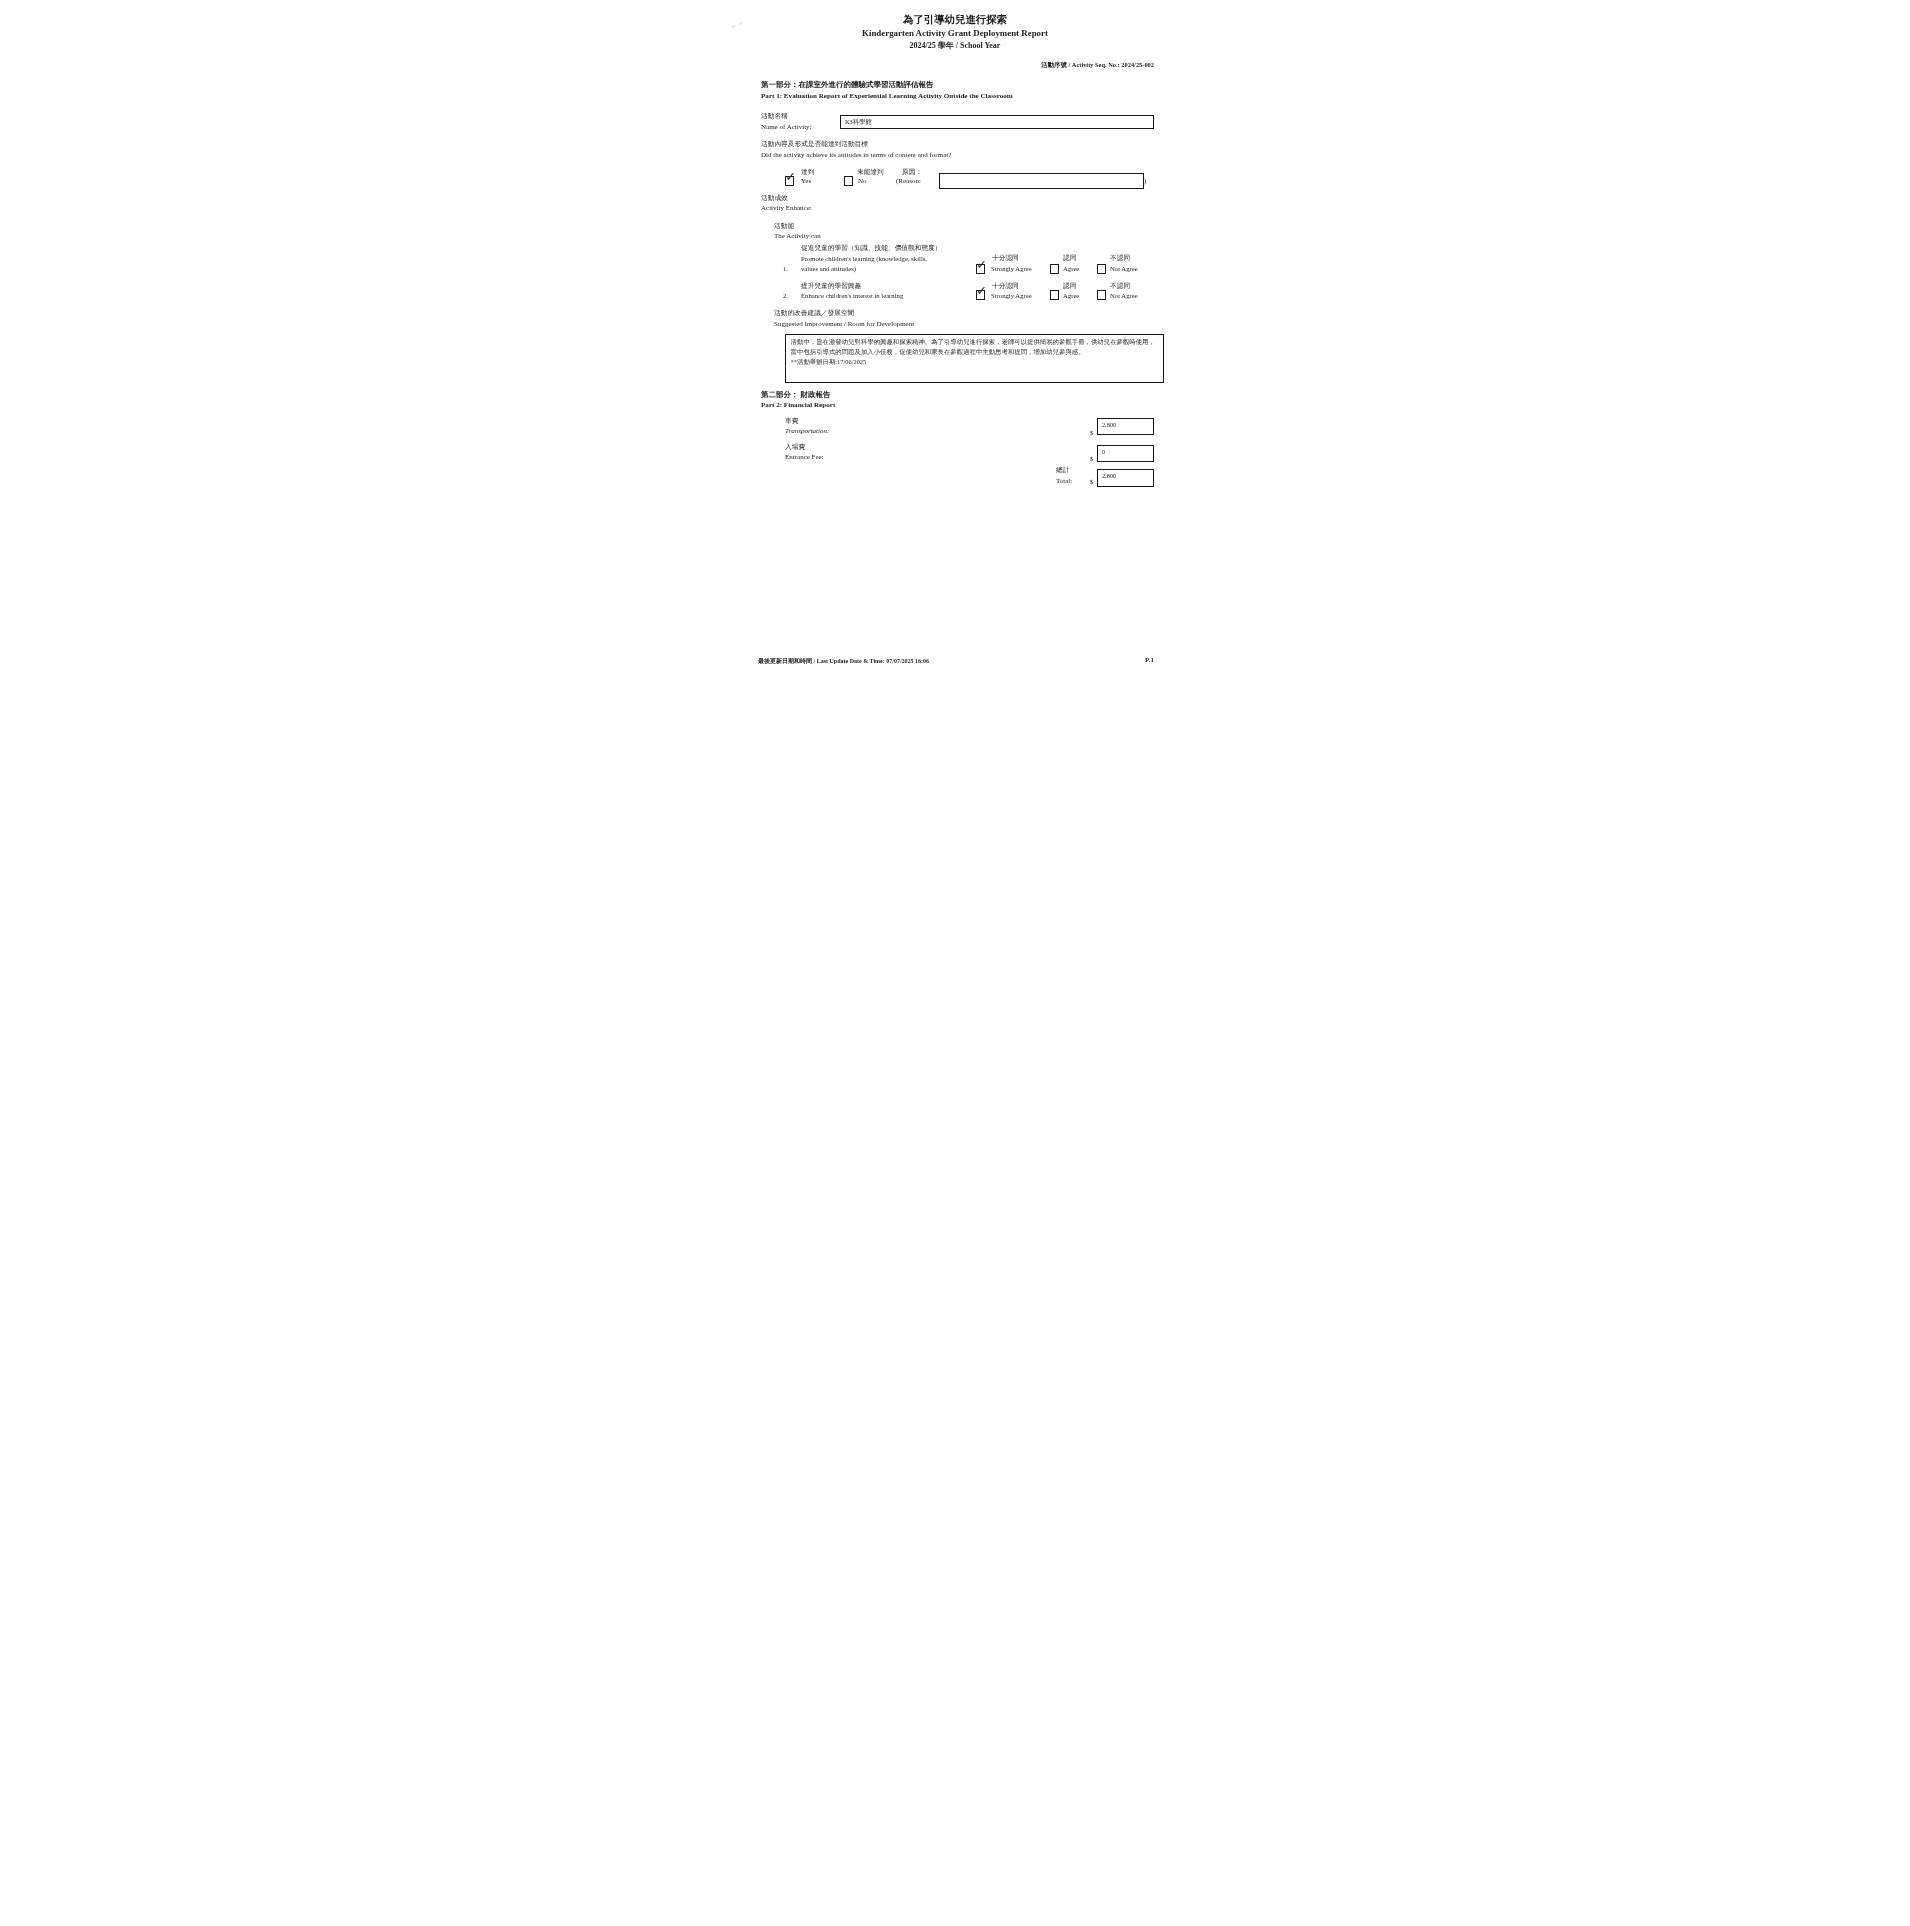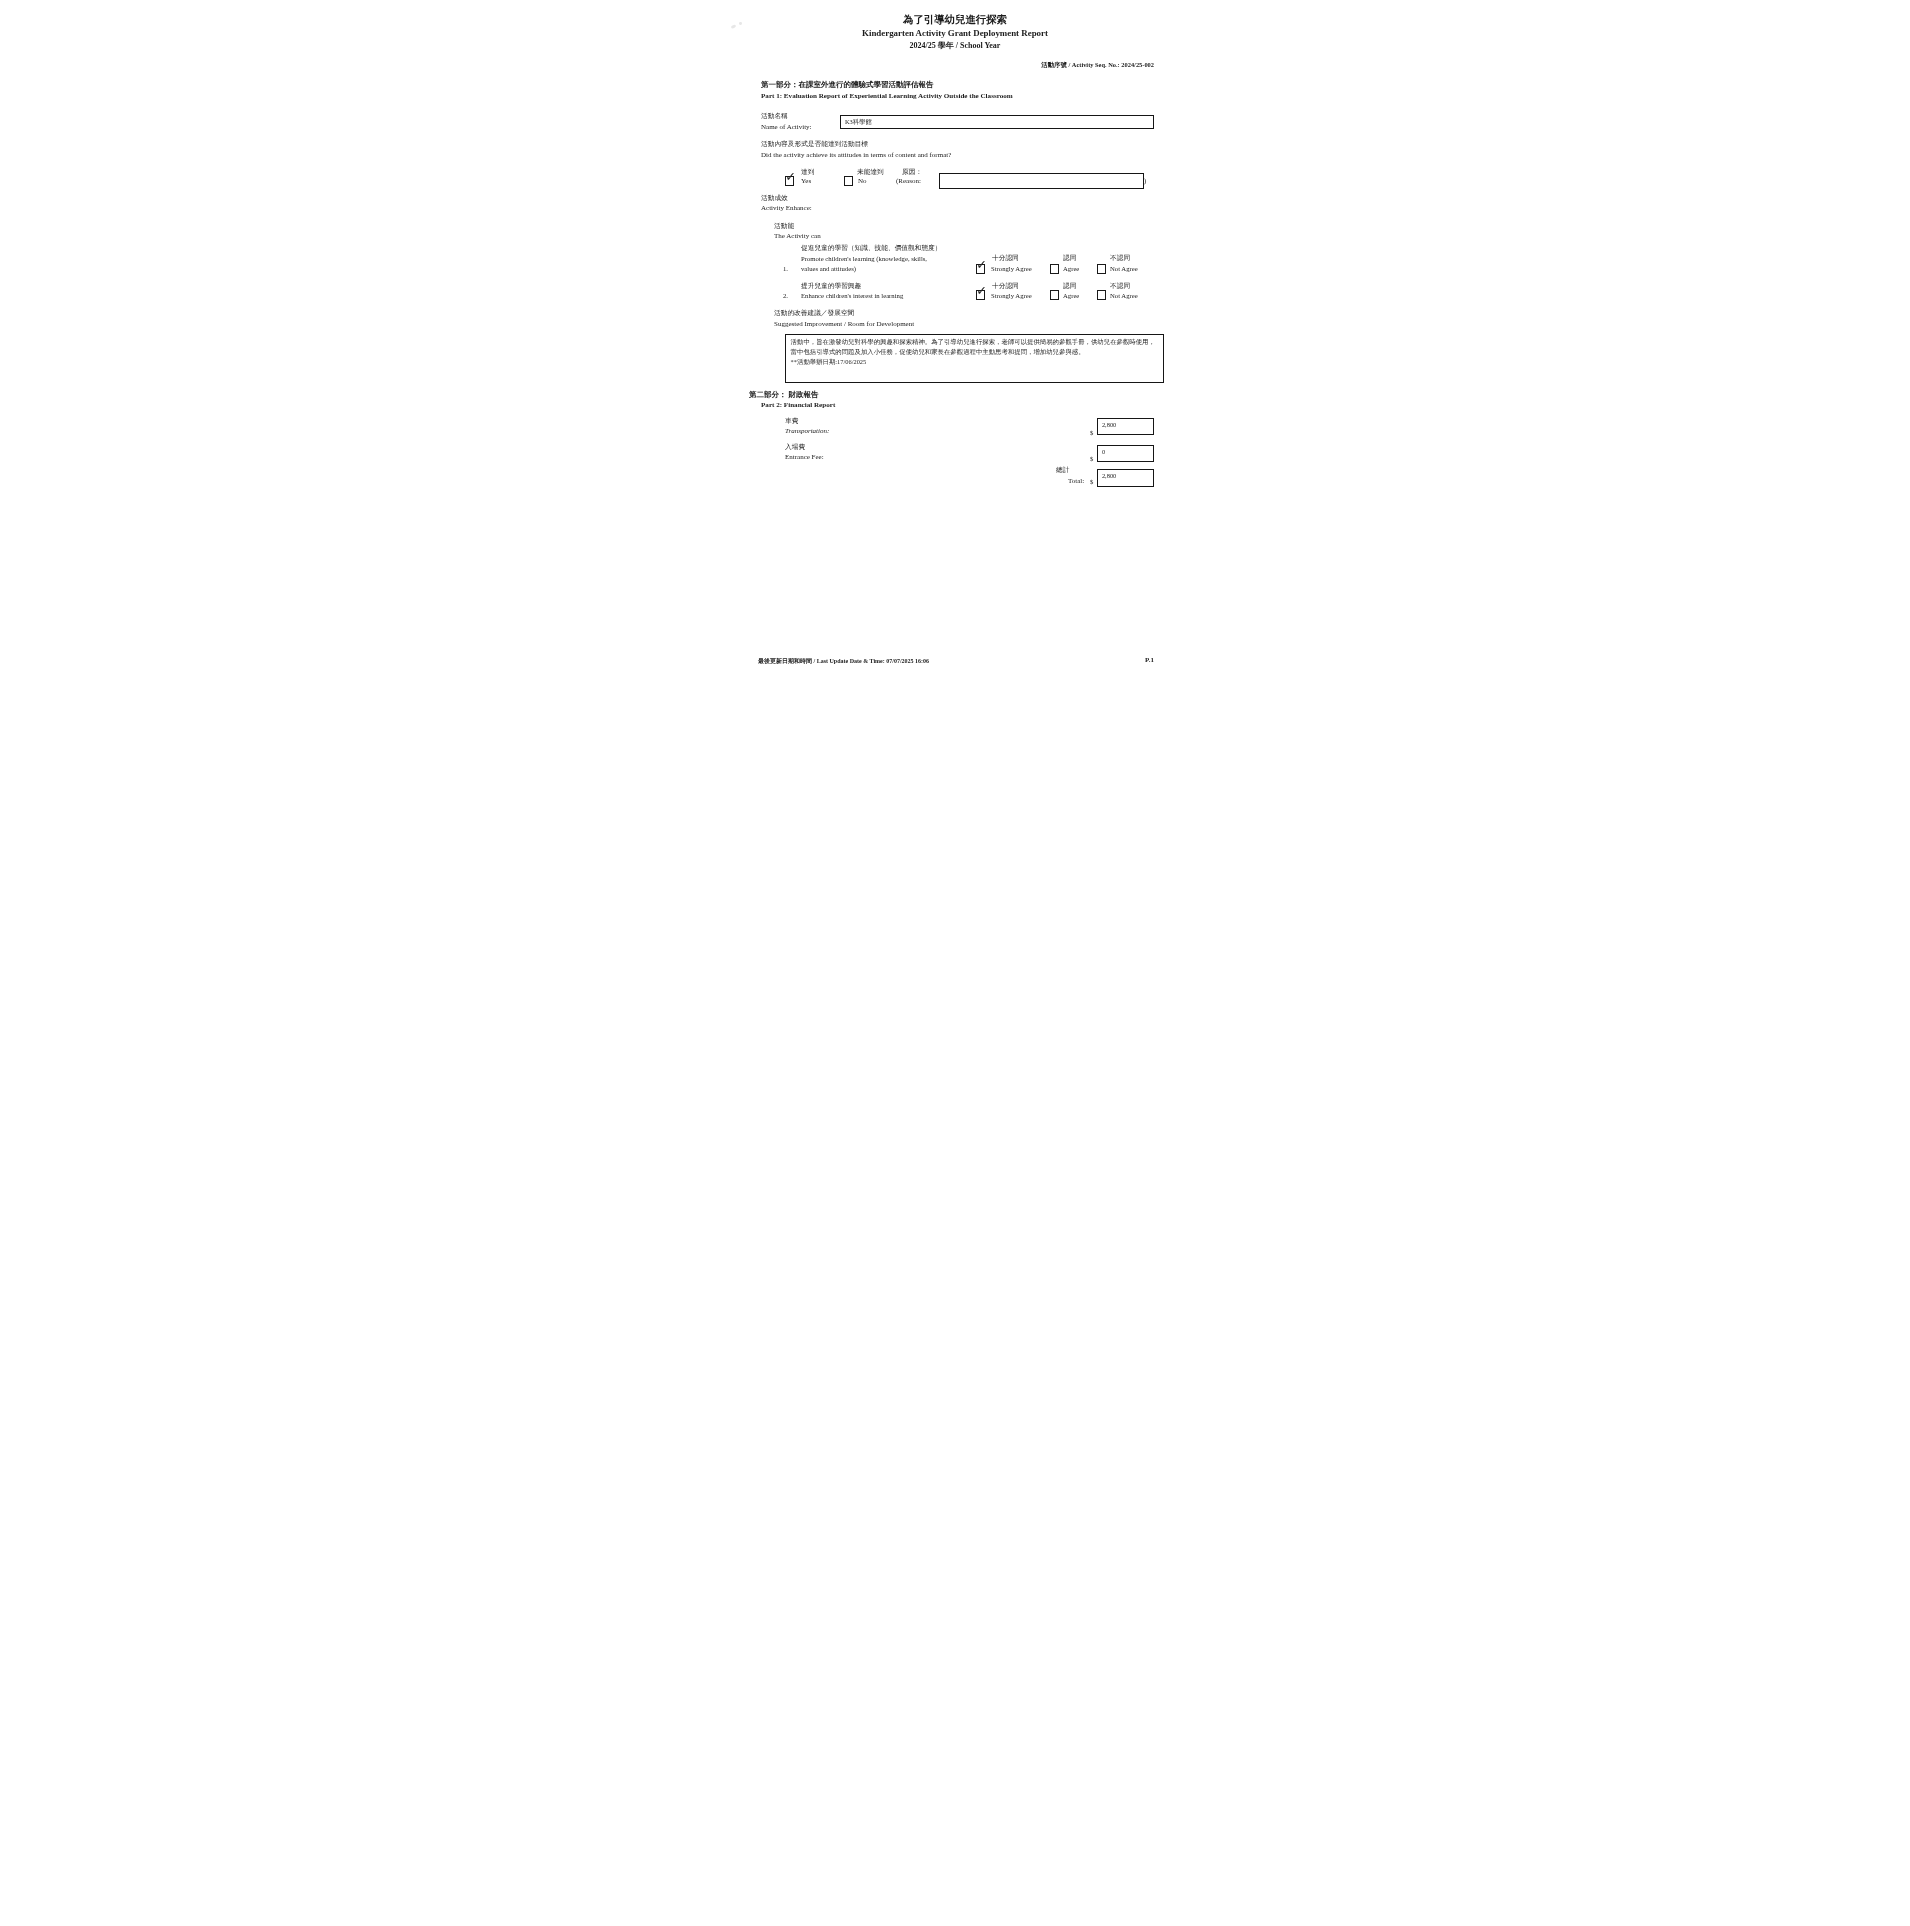--- a/index.html
+++ b/index.html
@@ -106,39 +106,39 @@
   <span class="checkbox" style="left:381px;top:290px;"></span>
   <div class="abs f17" style="left:394px;top:292px;">Not Agree</div>
 
   <div class="abs f17" style="left:58px;top:309px;">活動的改善建議／發展空間</div>
   <div class="abs f18" style="left:58px;top:320px;">Suggested Improvement / Room for Development</div>
   <div class="fieldbox" style="left:69px;top:334px;width:368px;height:42px;padding:2.3px 4.6px;">
     <div class="para f16">活動中，旨在激發幼兒對科學的興趣和探索精神。為了引導幼兒進行探索，老師可以提供簡易的參觀手冊，供幼兒在參觀時使用，當中包括引導式的問題及加入小任務，促使幼兒和家長在參觀過程中主動思考和提問，增加幼兒參與感。</div>
     <div class="para f16">**活動舉辦日期:17/06/2025</div>
   </div>
 
-  <div class="abs b f19" style="left:33px;top:390px;">第二部分： 財政報告</div>
+  <div class="abs b f19" style="left:45px;top:390px;">第二部分： 財政報告</div>
   <div class="abs b f18b" style="left:45px;top:401px;">Part 2: Financial Report</div>
 
   <div class="abs f17" style="left:69px;top:417px;">車費</div>
   <div class="abs f18" style="left:69px;top:427px;font-style:italic;">Transportation:</div>
   <div class="abs f17" style="left:374px;top:429px;">$</div>
   <div class="fieldbox" style="left:381px;top:418px;width:55px;height:15.4px;">
     <div class="fieldtext">2,800</div>
   </div>
 
   <div class="abs f17" style="left:69px;top:443px;">入場費</div>
   <div class="abs f18" style="left:69px;top:453px;">Entrance Fee:</div>
   <div class="abs f17" style="left:374px;top:455px;">$</div>
   <div class="fieldbox" style="left:381px;top:445px;width:55px;height:14.6px;">
     <div class="fieldtext">0</div>
   </div>
 
   <div class="abs f17" style="left:340px;top:466px;">總計</div>
-  <div class="abs f18" style="left:352px;top:477px;text-align:center;">Total:</div>
+  <div class="abs f18" style="left:340px;top:477px;text-align:center;">Total:</div>
   <div class="abs f17" style="left:374px;top:478px;">$</div>
   <div class="fieldbox" style="left:381px;top:469px;width:55px;height:16px;">
     <div class="fieldtext">2,800</div>
   </div>
 
   <div class="abs b f15" style="left:42px;top:657px;">最後更新日期和時間 / Last Update Date &amp; Time: 07/07/2025 16:06</div>
   <div class="abs b f18" style="top:656px;right:40px;">P.1</div>
 
 </div>
 

